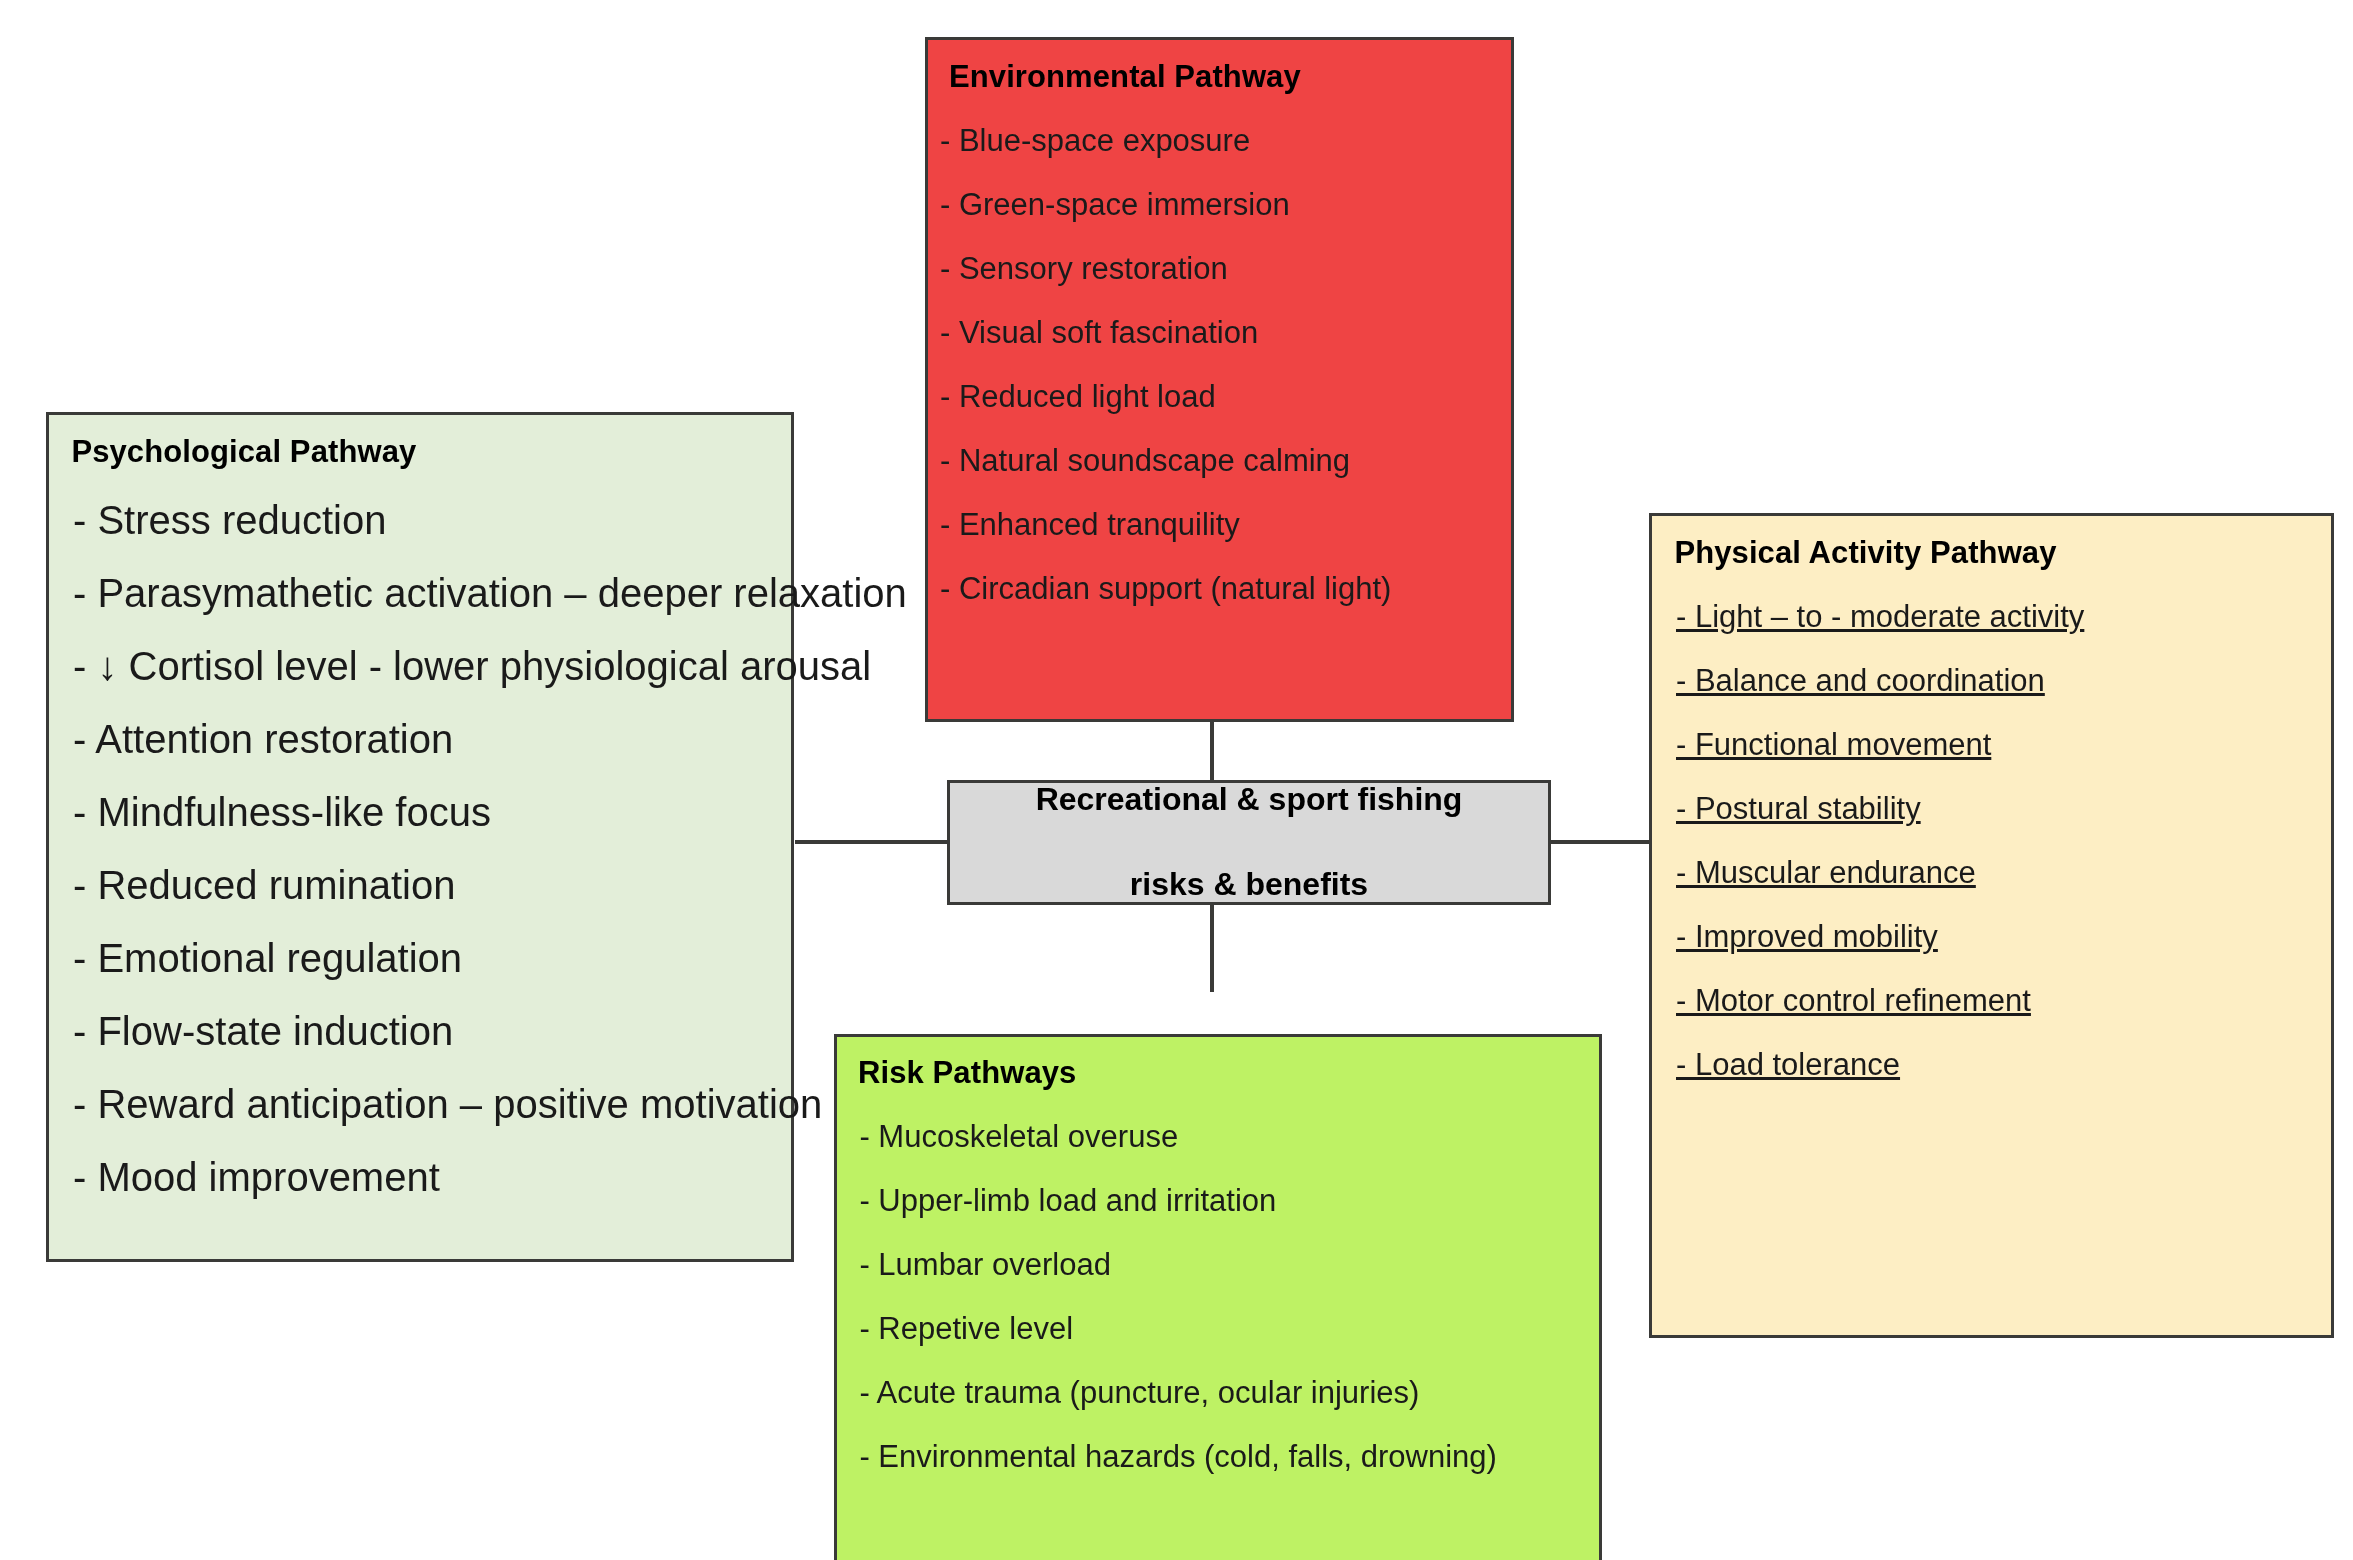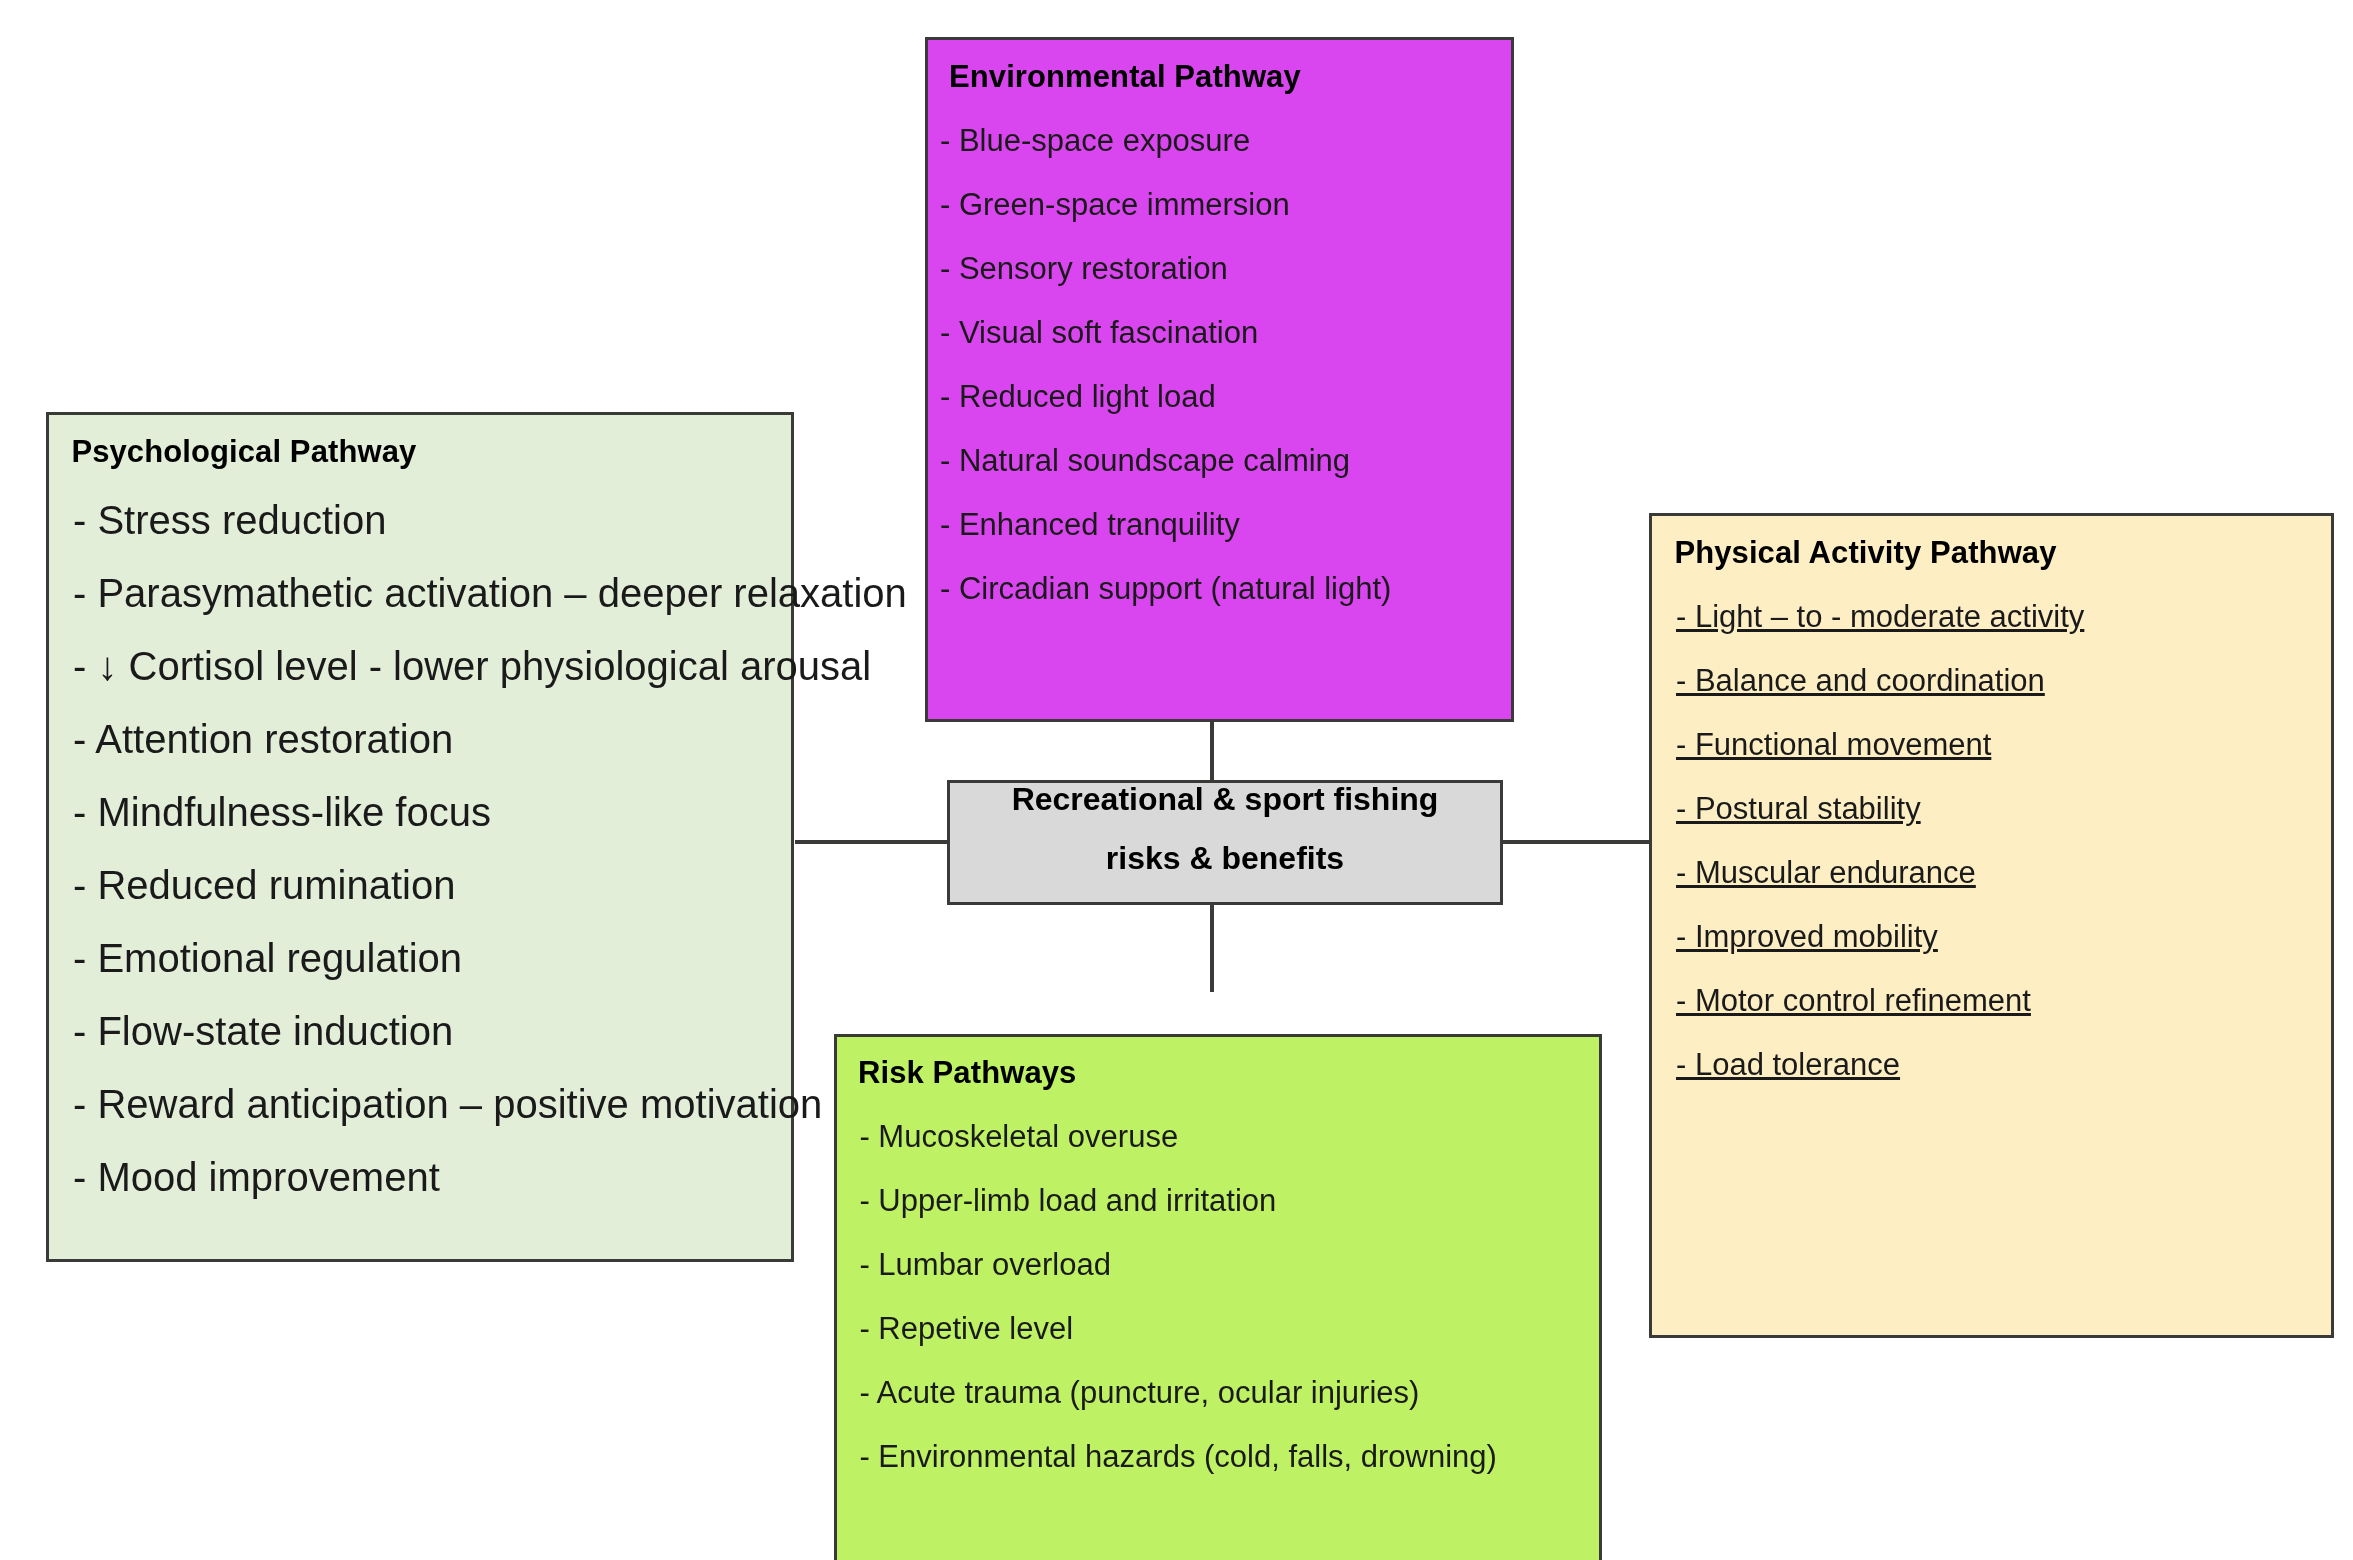--- a/index.html
+++ b/index.html
@@ -30,21 +30,21 @@
     letter-spacing: 0.1px;
   }
   .item {
     color: #1a1a1a;
     white-space: nowrap;
   }
 
   
   #env-box {
     left: 925px; top: 37px; width: 589px; height: 685px;
-    background: #d946ef;
+    background: #ef4444;
   }
   #env-box .box-title { font-size: 31px; margin: 19.4px 0 0 21px; }
   #env-box .item { font-size: 31px; margin: 28px 0 0 12px; }
 
   
   #psy-box {
     left: 46px; top: 412px; width: 748px; height: 850px;
     background: #e3eed9;
   }
   #psy-box .box-title { font-size: 31px; margin: 19.4px 0 0 22.4px; }
@@ -61,26 +61,26 @@
   
   #risk-box {
     left: 834px; top: 1034px; width: 768px; height: 536px;
     background: #bef264;
   }
   #risk-box .box-title { font-size: 31px; margin: 18px 0 0 21px; }
   #risk-box .item { font-size: 31px; margin: 28px 0 0 22.4px; }
 
   
   #hub-box {
-    left: 947px; top: 780px; width: 556px; height: 125px;
+    left: 947px; top: 780px; width: 604px; height: 125px;
     background: #d9d9d9;
     display: flex;
     flex-direction: column;
     align-items: center;
-    justify-content: flex-start;
+    justify-content: space-between;
   }
   #hub-box .hub-line {
     font-weight: bold;
     font-size: 32px;
     color: #000000;
     line-height: 1.05;
   }
   #hub-box .hub-line.first { margin-bottom: 25px; }
 
   

